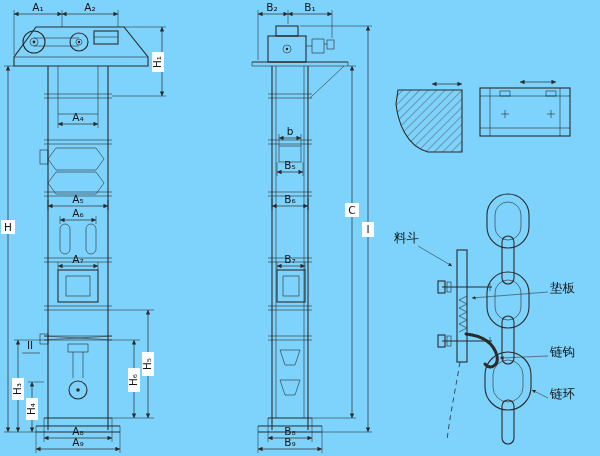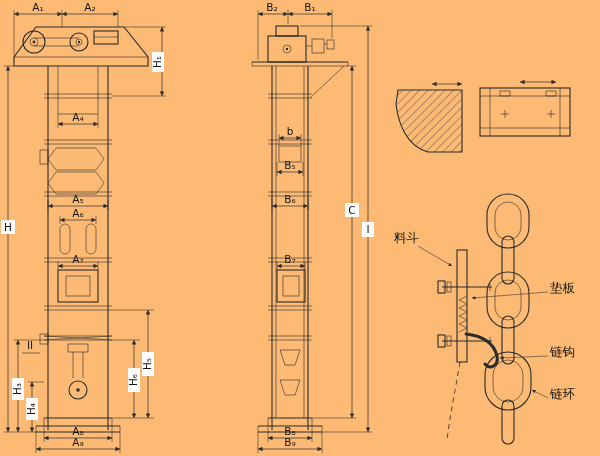--- a/index.html
+++ b/index.html
@@ -1,16 +1,16 @@
 <!DOCTYPE html>
 <html><head>
 <meta charset="utf-8">
 <style>
   html,body { margin:0; padding:0; background:#ffffff; }
-  .canvas { width:600px; height:456px; position:relative; background:#fdba74; overflow:hidden; }
+  .canvas { width:600px; height:456px; position:relative; background:#7dd3fc; overflow:hidden; }
   svg { display:block; }
   .s   { fill:none; stroke:#2b2b2b; stroke-width:1.1; }
   .t   { fill:none; stroke:#2b2b2b; stroke-width:.6; }
   .dim { fill:none; stroke:#2b2b2b; stroke-width:.7; }
   .ext { fill:none; stroke:#2b2b2b; stroke-width:.55; }
   .hk  { fill:none; stroke:#2b2b2b; stroke-width:3; stroke-linecap:round; }
   .dash{ fill:none; stroke:#2b2b2b; stroke-width:.8; stroke-dasharray:5 4; }
   .bg  { fill:#fdfdfd; stroke:none; }
   .dot { fill:#2b2b2b; stroke:none; }
   .lbl { font-family:"DejaVu Sans",sans-serif; font-size:10.5px; fill:#141414; text-anchor:middle; }

